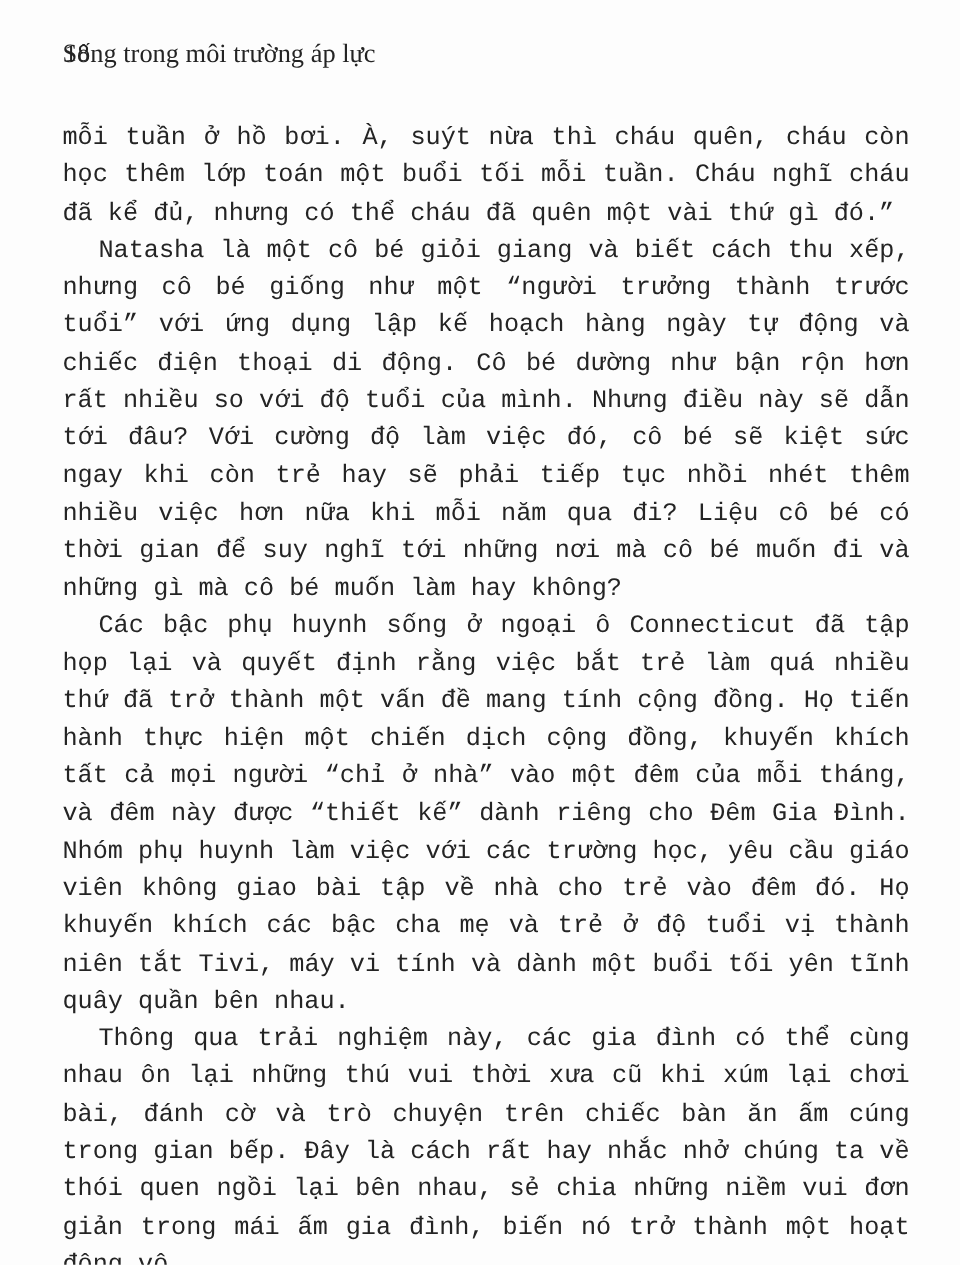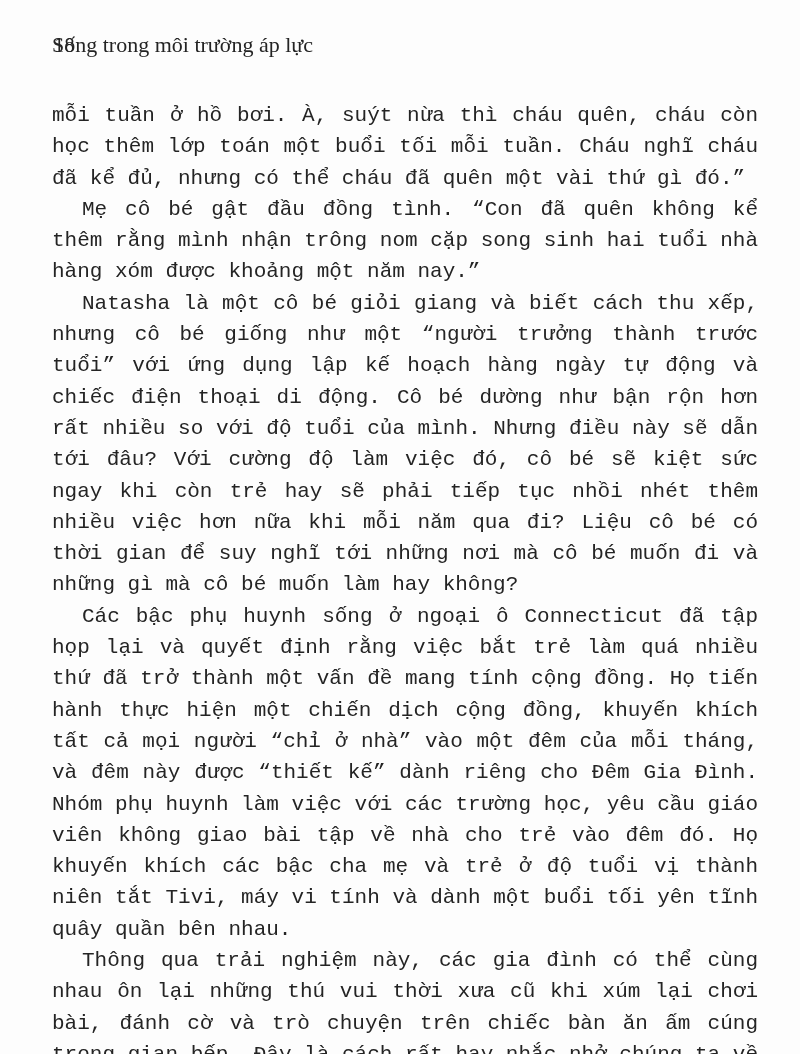--- a/index.html
+++ b/index.html
@@ -59,18 +59,17 @@
 <body>
 
 <div class="page">
   <div class="page-header">
     <span class="page-number">18</span>
     <span class="running-title">Sống trong môi trường áp lực</span>
   </div>
 
   <div class="body-text">
     <p class="no-indent">mỗi tuần ở hồ bơi. À, suýt nừa thì cháu quên, cháu còn học thêm lớp toán một buổi tối mỗi tuần. Cháu nghĩ cháu đã kể đủ, nhưng có thể cháu đã quên một vài thứ gì đó.”</p>
-    <p>Mẹ cô bé gật đầu đồng tình. “Con đã quên không kể thêm rằng mình nhận trông nom cặp song sinh hai tuổi nhà hàng xóm được khoảng một năm nay.”</p>
     <p>Natasha là một cô bé giỏi giang và biết cách thu xếp, nhưng cô bé giống như một “người trưởng thành trước tuổi” với ứng dụng lập kế hoạch hàng ngày tự động và chiếc điện thoại di động. Cô bé dường như bận rộn hơn rất nhiều so với độ tuổi của mình. Nhưng điều này sẽ dẫn tới đâu? Với cường độ làm việc đó, cô bé sẽ kiệt sức ngay khi còn trẻ hay sẽ phải tiếp tục nhồi nhét thêm nhiều việc hơn nữa khi mỗi năm qua đi? Liệu cô bé có thời gian để suy nghĩ tới những nơi mà cô bé muốn đi và những gì mà cô bé muốn làm hay không?</p>
     <p>Các bậc phụ huynh sống ở ngoại ô Connecticut đã tập họp lại và quyết định rằng việc bắt trẻ làm quá nhiều thứ đã trở thành một vấn đề mang tính cộng đồng. Họ tiến hành thực hiện một chiến dịch cộng đồng, khuyến khích tất cả mọi người “chỉ ở nhà” vào một đêm của mỗi tháng, và đêm này được “thiết kế” dành riêng cho Đêm Gia Đình. Nhóm phụ huynh làm việc với các trường học, yêu cầu giáo viên không giao bài tập về nhà cho trẻ vào đêm đó. Họ khuyến khích các bậc cha mẹ và trẻ ở độ tuổi vị thành niên tắt Tivi, máy vi tính và dành một buổi tối yên tĩnh quây quần bên nhau.</p>
     <p>Thông qua trải nghiệm này, các gia đình có thể cùng nhau ôn lại những thú vui thời xưa cũ khi xúm lại chơi bài, đánh cờ và trò chuyện trên chiếc bàn ăn ấm cúng trong gian bếp. Đây là cách rất hay nhắc nhở chúng ta về thói quen ngồi lại bên nhau, sẻ chia những niềm vui đơn giản trong mái ấm gia đình, biến nó trở thành một hoạt động vô</p>
   </div>
 </div>
 
 </body></html>

